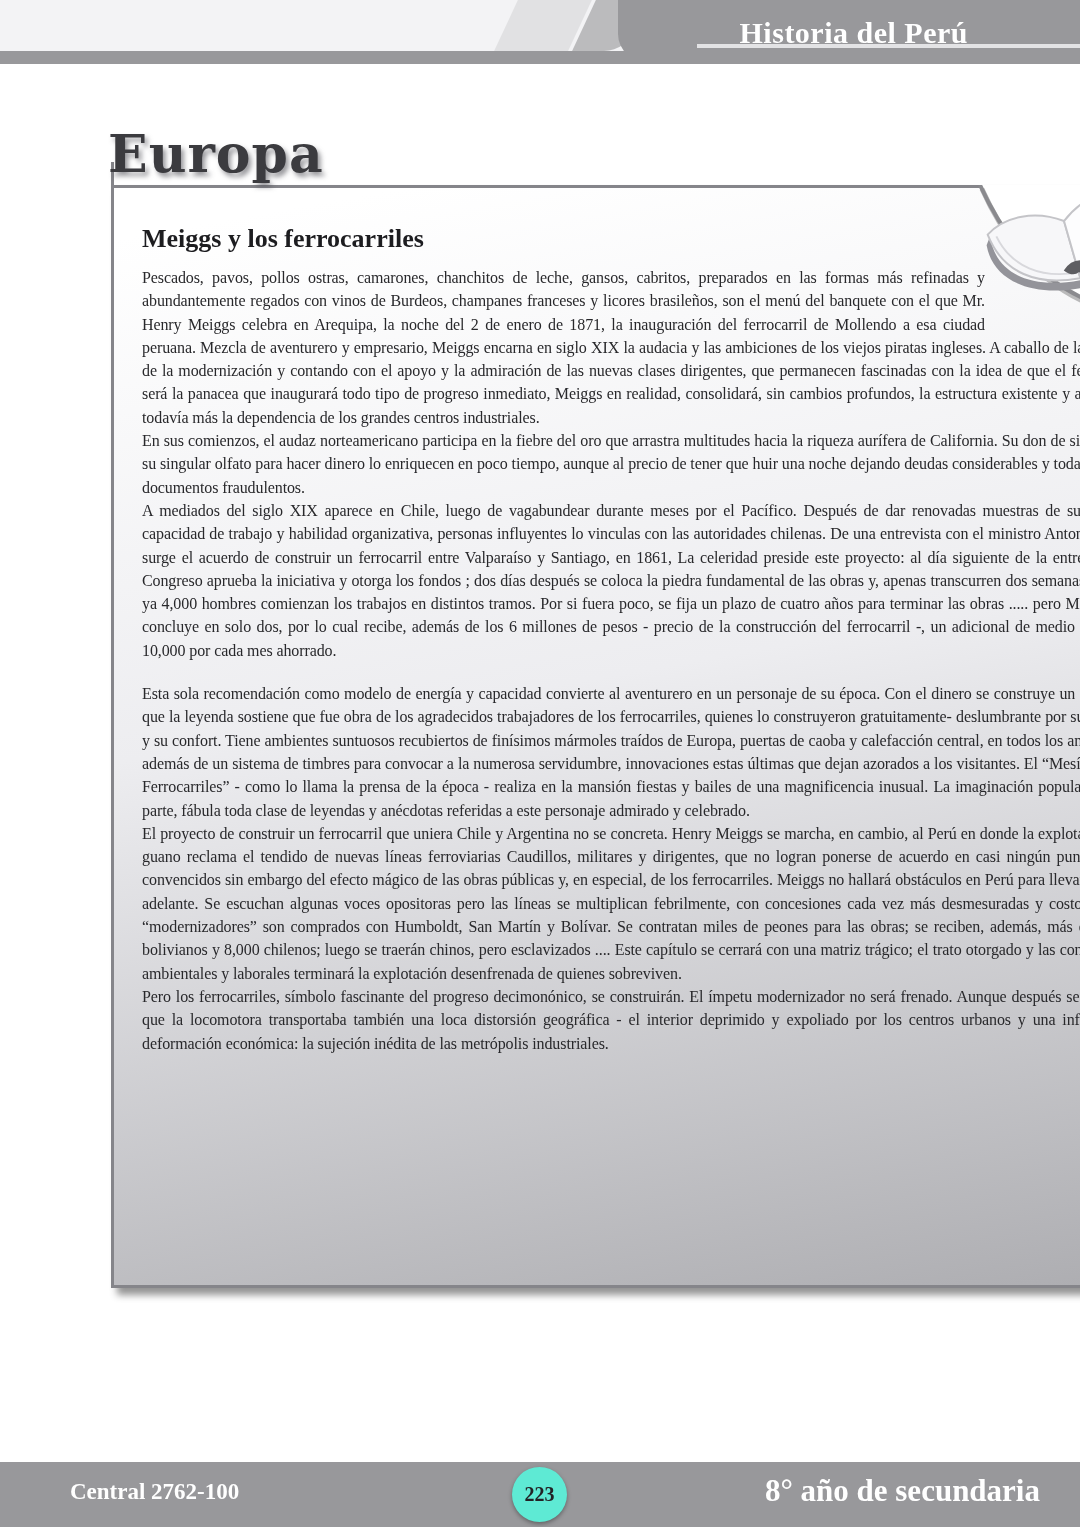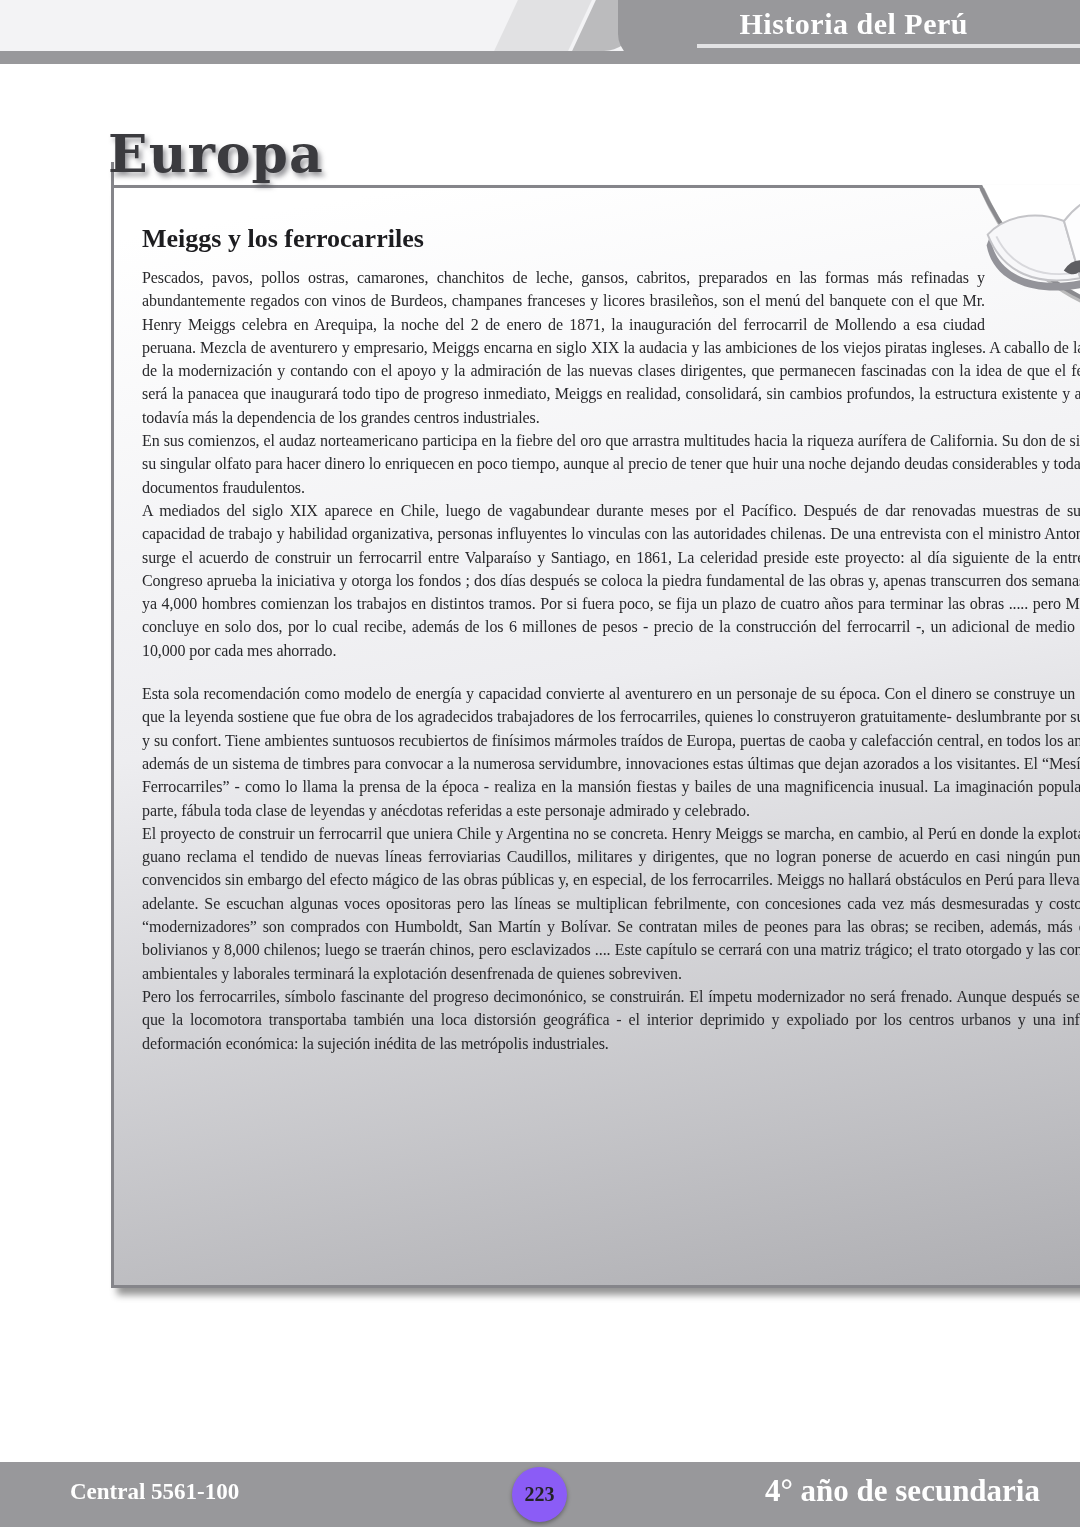--- a/index.html
+++ b/index.html
@@ -7,21 +7,21 @@
     width:1080px;height:1527px;position:relative;overflow:hidden;
     background:#ffffff;font-family:"Liberation Serif",serif;
   }
   
   .header{position:absolute;top:0;left:0;width:1080px;height:66px;}
   .header-strip{position:absolute;top:0;left:0;width:645px;height:51px;background:#f3f3f5;}
   .header-para1{position:absolute;top:0;left:506px;width:74px;height:51px;background:#e1e1e3;transform:skewX(-25deg);}
   .header-para2{position:absolute;top:0;left:584px;width:56px;height:51px;background:#bbbbbd;transform:skewX(-25deg);border-bottom-right-radius:24px;}
   .header-block{position:absolute;top:0;left:618px;width:462px;height:64px;background:#98989b;border-bottom-left-radius:34px 30px;}
   .header-bar{position:absolute;top:51px;left:0;width:1080px;height:13px;background:#98989b;}
-  .header-title{position:absolute;top:7px;right:112px;color:#ffffff;font-weight:bold;font-size:30px;letter-spacing:.5px;}
+  .header-title{position:absolute;top:16px;right:112px;color:#ffffff;font-weight:bold;font-size:30px;letter-spacing:.5px;}
   .header-underline{position:absolute;top:44px;left:697px;right:0;height:4px;background:#e3e3e5;}
   
   .lectura-title{
     position:absolute;top:128px;left:108px;font-family:"DejaVu Serif",serif;
     font-size:52px;font-weight:bold;color:#3b3b3f;letter-spacing:1px;line-height:1;
     text-shadow:3px 4px 5px rgba(70,70,76,.55);z-index:5;
   }
   
   .reading-box{
     position:absolute;left:111px;top:185px;width:1037px;height:1103px;box-sizing:border-box;
@@ -43,21 +43,21 @@
     text-align:justify;letter-spacing:-0.1px;
   }
   .para + .para{margin-top:0;}
   .para.gap-before{margin-top:20px;}
   
   .footer-bar{position:absolute;top:1462px;left:0;width:1080px;height:65px;background:#98989b;}
   .footer-left{position:absolute;top:1479px;left:70px;color:#ffffff;font-weight:bold;font-size:23px;}
   .footer-right{position:absolute;top:1473px;right:40px;color:#ffffff;font-weight:bold;font-size:31px;}
   .page-badge{
     position:absolute;top:1467px;left:512px;width:55px;height:55px;border-radius:50%;
-    background:#8b5cf6;box-shadow:0 2px 4px rgba(0,0,0,.35);
+    background:#5eead4;box-shadow:0 2px 4px rgba(0,0,0,.35);
     display:flex;align-items:center;justify-content:center;
     font-weight:bold;font-size:20px;color:#232326;
   }
 </style>
 </head>
 <body>
 
 <div class="header">
   <div class="header-strip"></div>
   <div class="header-para1"></div>
@@ -101,15 +101,15 @@
     <p class="para">Pescados, pavos, pollos ostras, camarones, chanchitos de leche, gansos, cabritos, preparados en las formas más refinadas y abundantemente regados con vinos de Burdeos, champanes franceses y licores brasileños, son el menú del banquete con el que Mr. Henry Meiggs celebra en Arequipa, la noche del 2 de enero de 1871, la inauguración del ferrocarril de Mollendo a esa ciudad peruana. Mezcla de aventurero y empresario, Meiggs encarna en siglo XIX la audacia y las ambiciones de los viejos piratas ingleses. A caballo de la prédica de la modernización y contando con el apoyo y la admiración de las nuevas clases dirigentes, que permanecen fascinadas con la idea de que el ferrocarril será la panacea que inaugurará todo tipo de progreso inmediato, Meiggs en realidad, consolidará, sin cambios profundos, la estructura existente y asegurará todavía más la dependencia de los grandes centros industriales.</p>
     <p class="para">En sus comienzos, el audaz norteamericano participa en la fiebre del oro que arrastra multitudes hacia la riqueza aurífera de California. Su don de simpatía y su singular olfato para hacer dinero lo enriquecen en poco tiempo, aunque al precio de tener que huir una noche dejando deudas considerables y toda clase de documentos fraudulentos.</p>
     <p class="para">A mediados del siglo XIX aparece en Chile, luego de vagabundear durante meses por el Pacífico. Después de dar renovadas muestras de su enorme capacidad de trabajo y habilidad organizativa, personas influyentes lo vinculas con las autoridades chilenas. De una entrevista con el ministro Antonio Varas surge el acuerdo de construir un ferrocarril entre Valparaíso y Santiago, en 1861, La celeridad preside este proyecto: al día siguiente de la entrevista, el Congreso aprueba la iniciativa y otorga los fondos ; dos días después se coloca la piedra fundamental de las obras y, apenas transcurren dos semanas cuando ya 4,000 hombres comienzan los trabajos en distintos tramos. Por si fuera poco, se fija un plazo de cuatro años para terminar las obras ..... pero Meiggs las concluye en solo dos, por lo cual recibe, además de los 6 millones de pesos - precio de la construcción del ferrocarril -, un adicional de medio millón y 10,000 por cada mes ahorrado.</p>
     <p class="para gap-before">Esta sola recomendación como modelo de energía y capacidad convierte al aventurero en un personaje de su época. Con el dinero se construye un palacio - que la leyenda sostiene que fue obra de los agradecidos trabajadores de los ferrocarriles, quienes lo construyeron gratuitamente- deslumbrante por su tamaño y su confort. Tiene ambientes suntuosos recubiertos de finísimos mármoles traídos de Europa, puertas de caoba y calefacción central, en todos los ambientes, además de un sistema de timbres para convocar a la numerosa servidumbre, innovaciones estas últimas que dejan azorados a los visitantes. El “Mesías de los Ferrocarriles” - como lo llama la prensa de la época - realiza en la mansión fiestas y bailes de una magnificencia inusual. La imaginación popular, por su parte, fábula toda clase de leyendas y anécdotas referidas a este personaje admirado y celebrado.</p>
     <p class="para">El proyecto de construir un ferrocarril que uniera Chile y Argentina no se concreta. Henry Meiggs se marcha, en cambio, al Perú en donde la explotación del guano reclama el tendido de nuevas líneas ferroviarias Caudillos, militares y dirigentes, que no logran ponerse de acuerdo en casi ningún punto, están convencidos sin embargo del efecto mágico de las obras públicas y, en especial, de los ferrocarriles. Meiggs no hallará obstáculos en Perú para llevar su obra adelante. Se escuchan algunas voces opositoras pero las líneas se multiplican febrilmente, con concesiones cada vez más desmesuradas y costosas. Los “modernizadores” son comprados con Humboldt, San Martín y Bolívar. Se contratan miles de peones para las obras; se reciben, además, más de 1,000 bolivianos y 8,000 chilenos; luego se traerán chinos, pero esclavizados .... Este capítulo se cerrará con una matriz trágico; el trato otorgado y las condiciones ambientales y laborales terminará la explotación desenfrenada de quienes sobreviven.</p>
     <p class="para">Pero los ferrocarriles, símbolo fascinante del progreso decimonónico, se construirán. El ímpetu modernizador no será frenado. Aunque después se advierta que la locomotora transportaba también una loca distorsión geográfica - el interior deprimido y expoliado por los centros urbanos y una infortunada deformación económica: la sujeción inédita de las metrópolis industriales.</p>
   </div>
 </div>
 
 <div class="footer-bar"></div>
-<div class="footer-left">Central 5561-100</div>
+<div class="footer-left">Central 2762-100</div>
 <div class="page-badge">223</div>
-<div class="footer-right">4° año de secundaria</div>
+<div class="footer-right">8° año de secundaria</div>
 
 </body></html>

